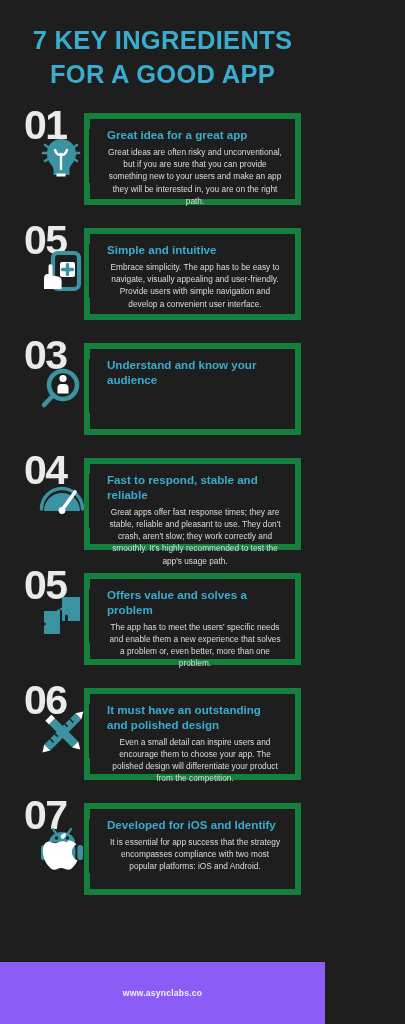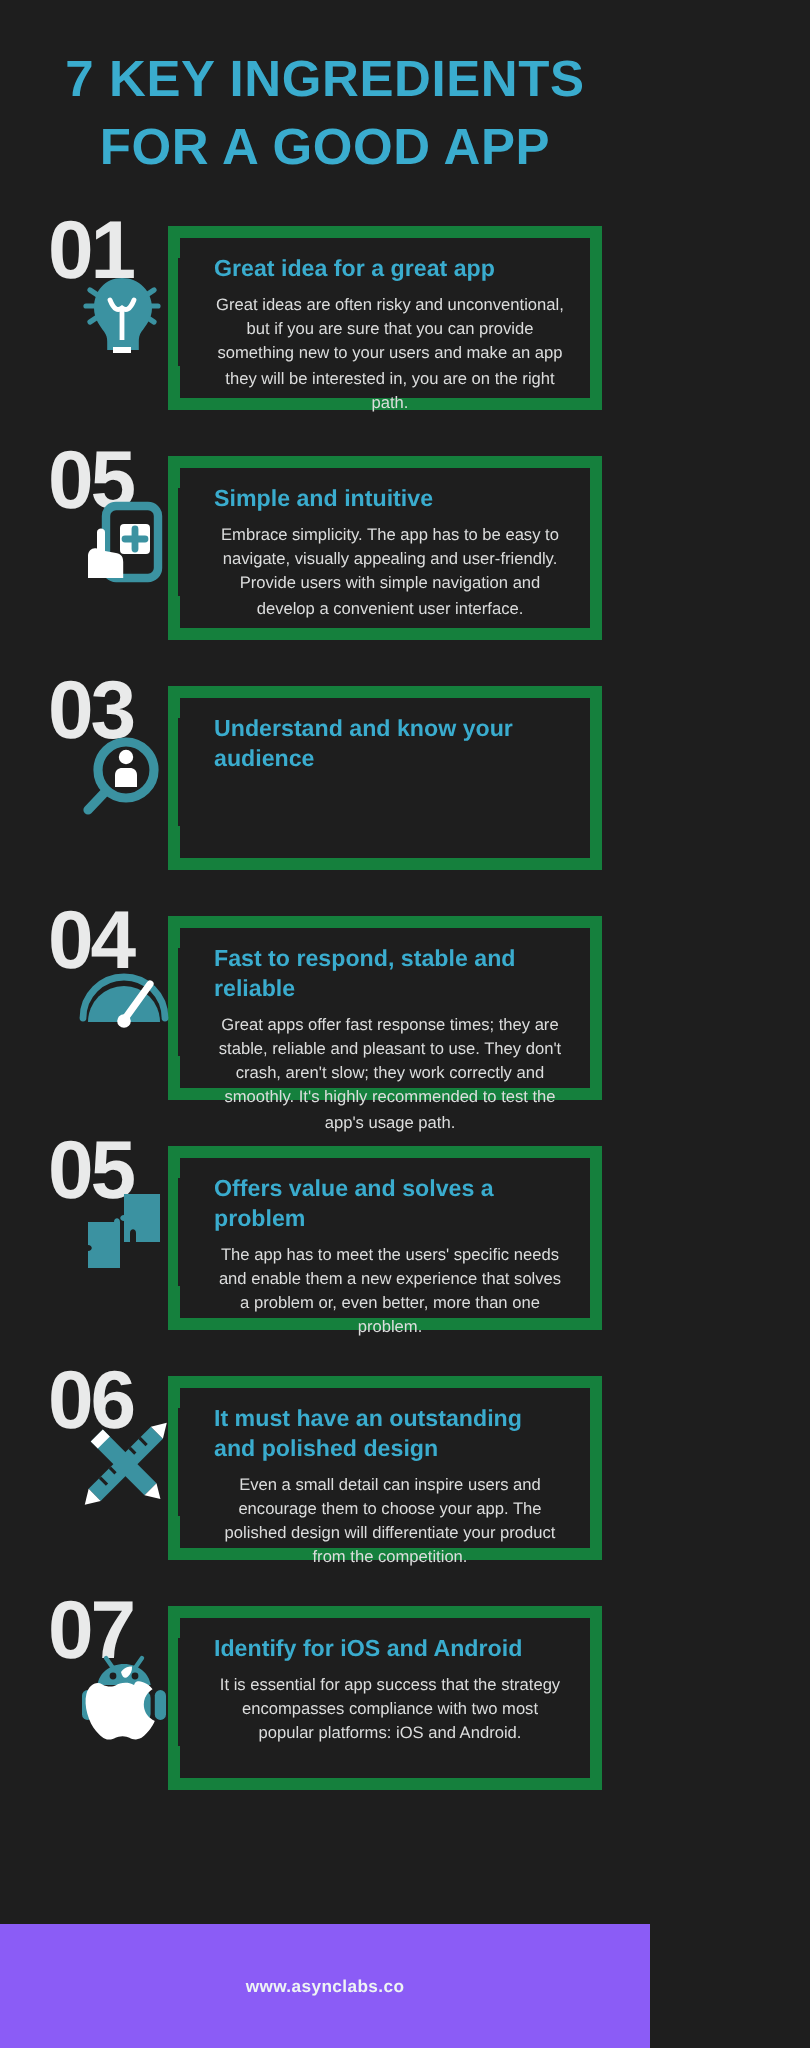--- a/index.html
+++ b/index.html
@@ -263,21 +263,21 @@
               <rect x="5" y="25" width="5.6" height="15" rx="2.8"></rect>
               <rect x="41.4" y="25" width="5.6" height="15" rx="2.8"></rect>
               <rect x="17.5" y="40" width="5.4" height="9" rx="2.7"></rect>
               <rect x="29.1" y="40" width="5.4" height="9" rx="2.7"></rect>
             </g>
             <path d="M24.5 16 C26.5 13 29.5 13.2 30 13.3 C30.2 15.5 29.3 17 28 18.2 C26.8 19.4 25.3 19.2 24.5 16 Z" fill="#ffffff"></path>
             <path d="M31 22.5 C27.5 20.4 23.6 21.6 22 22.6 C20.2 23.7 17.2 23.4 15.2 22.2 C12 20.3 8.4 22.6 7.2 27 C5.7 32.8 8.4 41.5 12 45.5 C13.8 47.6 15.9 49.9 18.6 49.8 C21.2 49.7 22.2 48.1 25.3 48.1 C28.4 48.1 29.3 49.8 32 49.7 C34.8 49.6 36.6 47.5 38.4 45.4 C40.5 42.9 41.4 40.5 41.4 40.4 C41.3 40.3 36 38.3 35.9 32.2 C35.9 27.1 40.1 24.7 40.3 24.6 C37.9 21.1 34.2 20.7 32.9 20.6 C32.3 20.6 31.6 20.9 31 22.5 Z" fill="#ffffff"></path>
           </svg>
         </div>
         <div class="box">
-          <div class="box-h">Identify for iOS and Android</div>
+          <div class="box-h">Developed for iOS and Identify</div>
           <div class="box-p">It is essential for app success that the strategy encompasses compliance with two most popular platforms: iOS and Android.</div>
         </div>
       </div>
     </div>
 
   </div>
 
   <div class="spacer"></div>
 
   <div class="footer">

